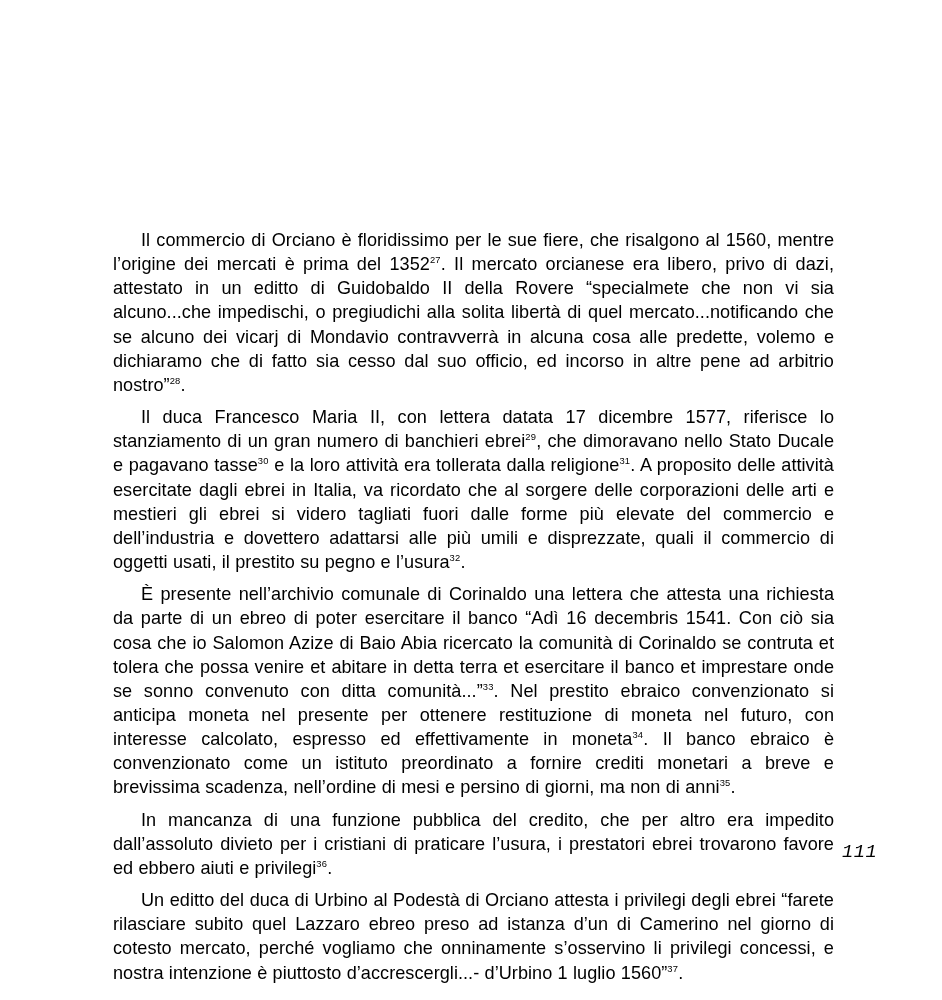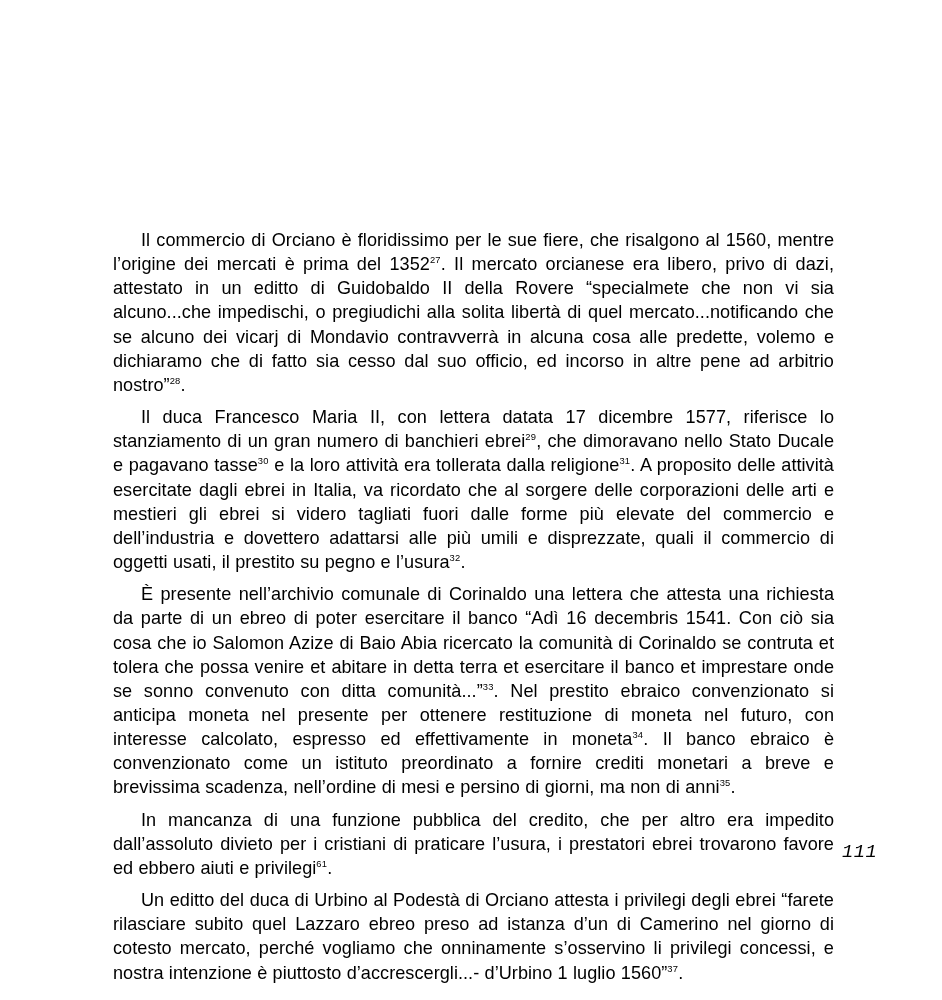--- a/index.html
+++ b/index.html
@@ -63,19 +63,19 @@
 </style>
 </head>
 <body>
 
 <div class="page">
 
   <div class="text-block" id="body-column">
       <p class="para"><span>Il commercio di Orciano è floridissimo per le sue fiere, che risalgono al 1560, mentre l’origine dei mercati è prima del 1352</span><sup class="fn">27</sup><span>. Il mercato orcianese era libero, privo di dazi, attestato in un editto di Guidobaldo II della Rovere “specialmete che non vi sia alcuno...che impedischi, o pregiudichi alla solita libertà di quel mercato...notificando che se alcuno dei vicarj di Mondavio contravverrà in alcuna cosa alle predette, volemo e dichiaramo che di fatto sia cesso dal suo officio, ed incorso in altre pene ad arbitrio nostro”</span><sup class="fn">28</sup><span>.</span></p>
       <p class="para"><span>Il duca Francesco Maria II, con lettera datata 17 dicembre 1577, riferisce lo stanziamento di un gran numero di banchieri ebrei</span><sup class="fn">29</sup><span>, che dimoravano nello Stato Ducale e pagavano tasse</span><sup class="fn">30</sup><span> e la loro attività era tollerata dalla religione</span><sup class="fn">31</sup><span>. A proposito delle attività esercitate dagli ebrei in Italia, va ricordato che al sorgere delle corporazioni delle arti e mestieri gli ebrei si videro tagliati fuori dalle forme più elevate del commercio e dell’industria e dovettero adattarsi alle più umili e disprezzate, quali il commercio di oggetti usati, il prestito su pegno e l’usura</span><sup class="fn">32</sup><span>.</span></p>
       <p class="para"><span>È presente nell’archivio comunale di Corinaldo una lettera che attesta una richiesta da parte di un ebreo di poter esercitare il banco “Adì 16 decembris 1541. Con ciò sia cosa che io Salomon Azize di Baio Abia ricercato la comunità di Corinaldo se contruta et tolera che possa venire et abitare in detta terra et esercitare il banco et imprestare onde se sonno convenuto con ditta comunità...”</span><sup class="fn">33</sup><span>. Nel prestito ebraico convenzionato si anticipa moneta nel presente per ottenere restituzione di moneta nel futuro, con interesse calcolato, espresso ed effettivamente in moneta</span><sup class="fn">34</sup><span>. Il banco ebraico è convenzionato come un istituto preordinato a fornire crediti monetari a breve e brevissima scadenza, nell’ordine di mesi e persino di giorni, ma non di anni</span><sup class="fn">35</sup><span>.</span></p>
-      <p class="para"><span>In mancanza di una funzione pubblica del credito, che per altro era impedito dall’assoluto divieto per i cristiani di praticare l’usura, i prestatori ebrei trovarono favore ed ebbero aiuti e privilegi</span><sup class="fn">61</sup><span>.</span></p>
+      <p class="para"><span>In mancanza di una funzione pubblica del credito, che per altro era impedito dall’assoluto divieto per i cristiani di praticare l’usura, i prestatori ebrei trovarono favore ed ebbero aiuti e privilegi</span><sup class="fn">36</sup><span>.</span></p>
       <p class="para"><span>Un editto del duca di Urbino al Podestà di Orciano attesta i privilegi degli ebrei “farete rilasciare subito quel Lazzaro ebreo preso ad istanza d’un di Camerino nel giorno di cotesto mercato, perché vogliamo che onninamente s’osservino li privilegi concessi, e nostra intenzione è piuttosto d’accrescergli...- d’Urbino 1 luglio 1560”</span><sup class="fn">37</sup><span>.</span></p>
     </div>
 
   <div class="folio">111</div>
 
 </div>
 
 </body></html>

